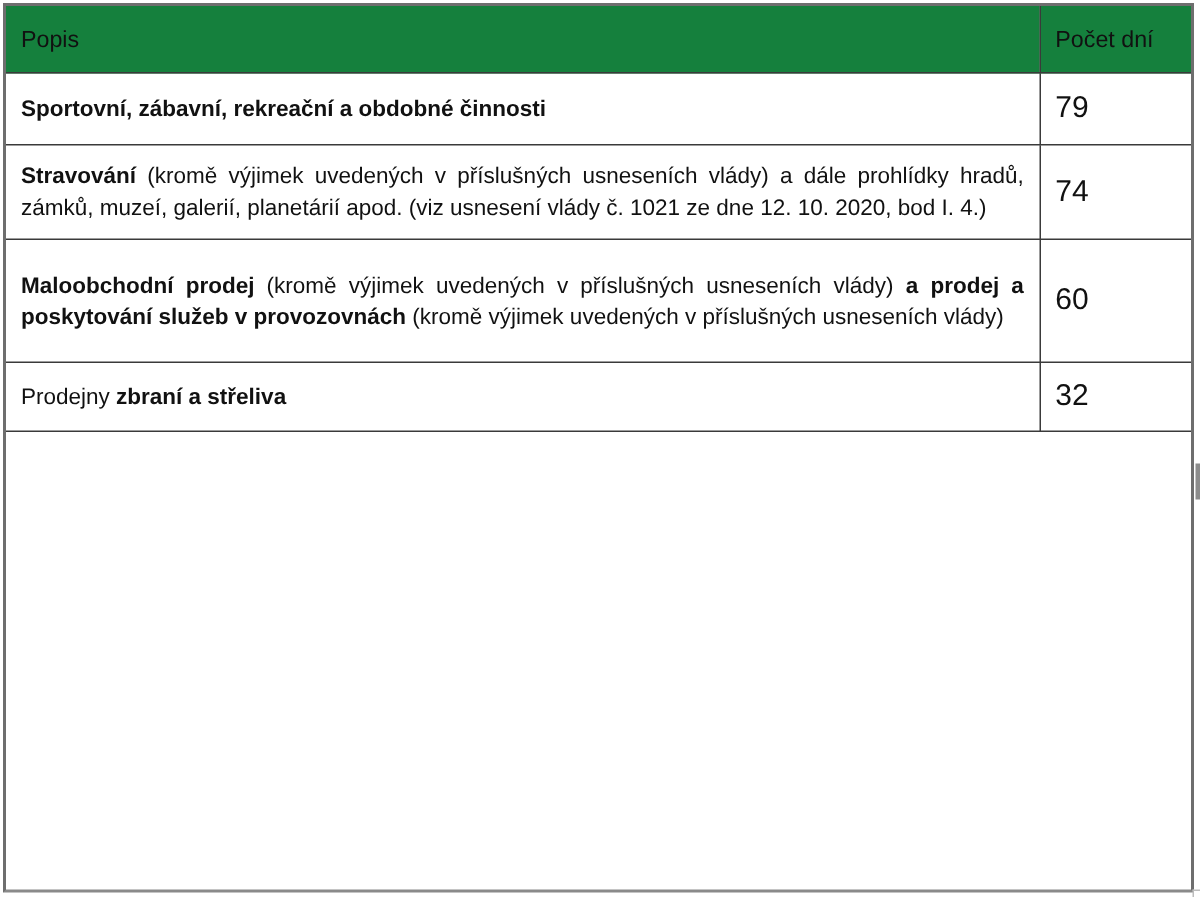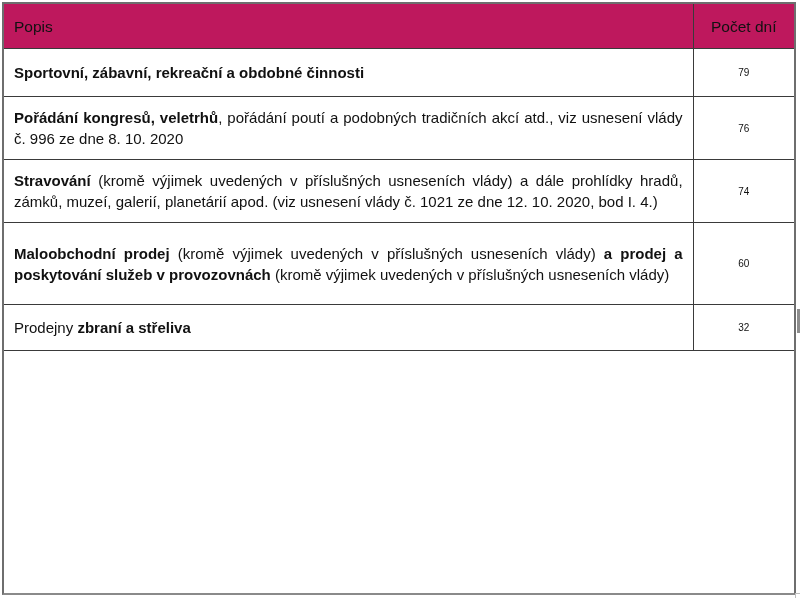--- a/index.html
+++ b/index.html
@@ -26,38 +26,38 @@
       line-height: 21px;
     }
     .doc-table td, .doc-table th {
       border: 1px solid #3a3a3a;
       padding: 0 10px;
       vertical-align: middle;
     }
     .doc-table .col-desc { width: 673px; }
     .doc-table .col-days { width: 99px; }
     .doc-table thead th {
-      background: #be185d;
+      background: #15803d;
       font-weight: normal;
       text-align: left;
       height: 44px;
       font-size: 15.5px;
     }
     .doc-table thead th.days-head {
-      text-align: center;
+      text-align: left;
     }
     .doc-table tbody td.desc {
       text-align: justify;
       text-align-last: left;
       padding-top: 6px;
       padding-bottom: 6px;
     }
     .doc-table tbody td.days {
-      text-align: center;
-      font-size: 10px;
+      text-align: left;
+      font-size: 20px;
     }
     .doc-table tbody tr.h1 td { height: 35px; margin-top: 20px; }
     .doc-table tbody tr.h2 td { height: 50px; }
     .doc-table tbody tr.h3 td { height: 69px; }
     .doc-table tbody tr.hs td { height: 33px; }
     .seg-bold { font-weight: bold; }
     .outer-frame {
       position: absolute;
       left: 2px; top: 2px;
       width: 794px; height: 593px;
@@ -97,24 +97,20 @@
       <th>Popis</th>
       <th class="days-head">Počet dní</th>
     </tr>
   </thead>
   <tbody id="table-body">
       <tr class="h1">
         <td class="desc"><span class="seg-bold">Sportovní, zábavní, rekreační a obdobné činnosti</span></td>
         <td class="days">79</td>
       </tr>
       <tr class="h2">
-        <td class="desc"><span class="seg-bold">Pořádání kongresů, veletrhů</span><span>, pořádání poutí a podobných tradičních akcí atd., viz usnesení vlády č. 996 ze dne 8. 10. 2020</span></td>
-        <td class="days">76</td>
-      </tr>
-      <tr class="h2">
         <td class="desc"><span class="seg-bold">Stravování</span><span> (kromě výjimek uvedených v příslušných usneseních vlády) a dále prohlídky hradů, zámků, muzeí, galerií, planetárií apod. (viz usnesení vlády č. 1021 ze dne 12. 10. 2020, bod I. 4.)</span></td>
         <td class="days">74</td>
       </tr>
       <tr class="h3">
         <td class="desc"><span class="seg-bold">Maloobchodní prodej</span><span> (kromě výjimek uvedených v příslušných usneseních vlády) </span><span class="seg-bold">a prodej a poskytování služeb v provozovnách</span><span> (kromě výjimek uvedených v příslušných usneseních vlády)</span></td>
         <td class="days">60</td>
       </tr>
       <tr class="hs">
         <td class="desc"><span>Prodejny </span><span class="seg-bold">zbraní a střeliva</span></td>
         <td class="days">32</td>

